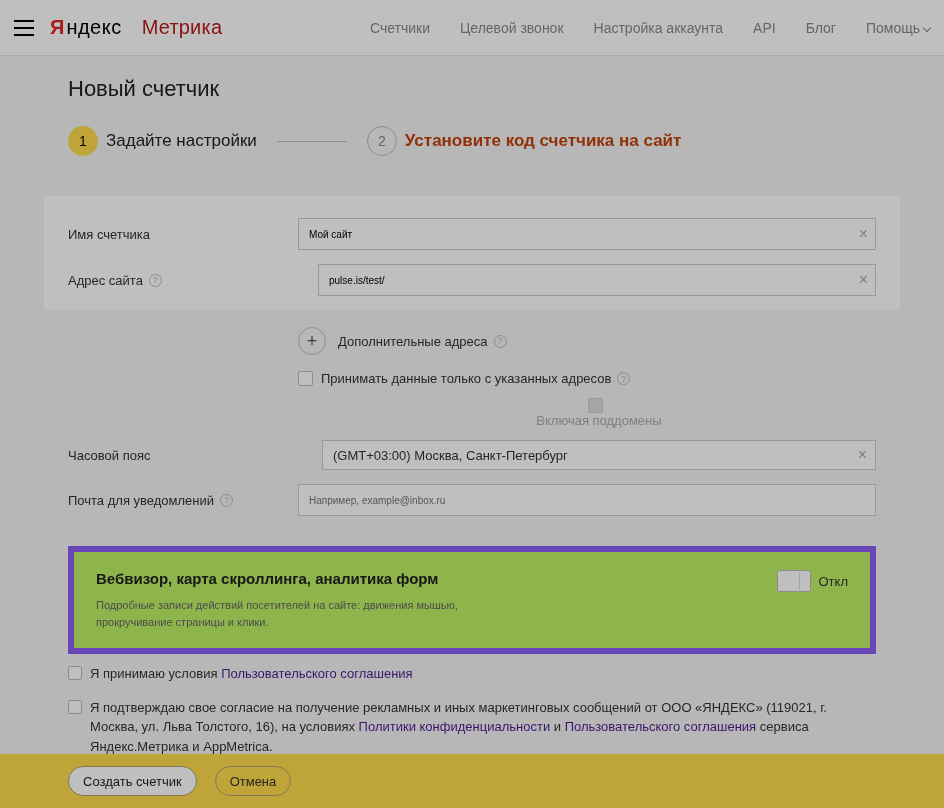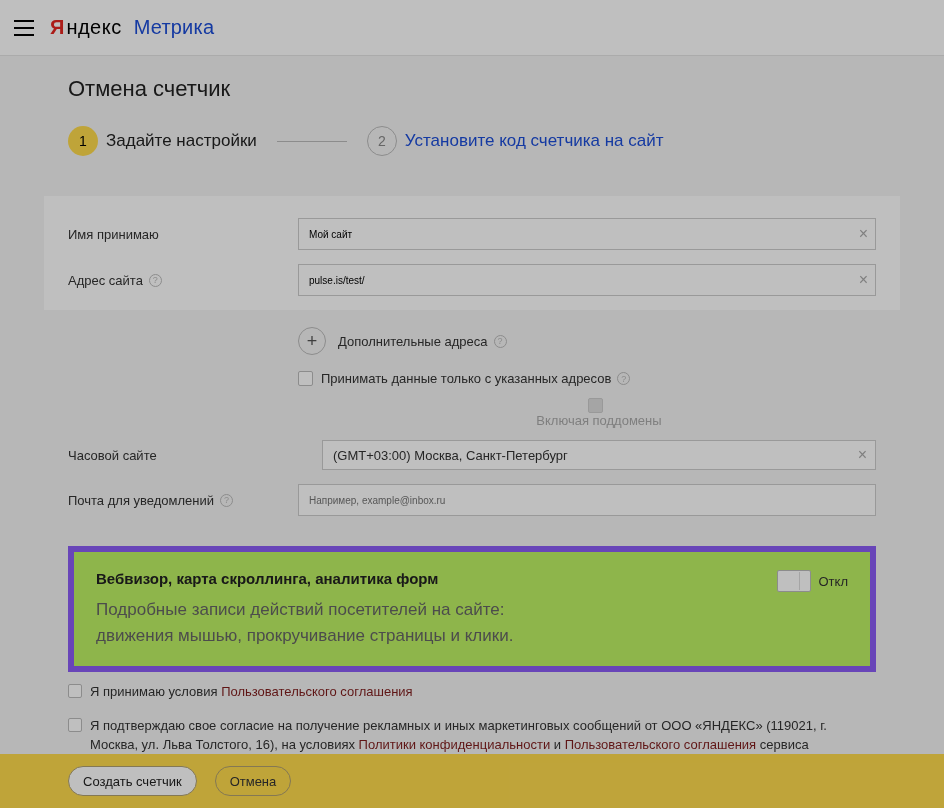--- a/index.html
+++ b/index.html
@@ -8,36 +8,36 @@
 
 .dim { position: absolute; inset: 0; background: rgba(0,0,0,0.25); pointer-events: none; z-index: 5; }
 
 
 .topbar { height: 56px; background: #fff; border-bottom: 1px solid #e5e5e5; display: flex; align-items: center; padding: 0 14px; position: relative; z-index: 1; }
 .hamburger-icon { width: 20px; height: 16px; margin-right: 16px; cursor: pointer; }
 .hamburger-icon span { display: block; height: 2px; background: #000; margin-bottom: 5px; }
 .logo { display: flex; align-items: baseline; font-size: 20px; }
 .logo-y { color: #e52620; font-weight: bold; margin-right: 2px; }
 .logo-name { color: #000; font-weight: 400; letter-spacing: 0.5px; }
-.logo-metric { color: #1d4ed8; font-weight: 300; margin-left: 12px; letter-spacing: 0.2px; }
+.logo-metric { color: #b91c1c; font-weight: 300; margin-left: 20px; letter-spacing: 0.2px; }
 .topnav { margin-left: auto; display: flex; gap: 30px; }
 .topnav a { color: #888; font-size: 14px; text-decoration: none; cursor: pointer; }
 .chevron-icon::after { content: ""; display: inline-block; border: solid #888; border-width: 0 1px 1px 0; padding: 2.5px; margin-left: 4px; transform: rotate(45deg); position: relative; top: -2px; }
 
 
 .main { padding: 20px 68px 0; background: #f5f5f5; position: relative; z-index: 1; }
 .page-title { font-size: 22px; font-weight: 400; color: #222; margin-bottom: 24px; }
 
 .steps { display: flex; align-items: center; margin-bottom: 40px; }
 .step-circle { width: 30px; height: 30px; border-radius: 50%; display: flex; align-items: center; justify-content: center; font-size: 14px; }
 .step-active .step-circle { background: #ffdb4d; color: #000; }
 .step-inactive .step-circle { border: 1px solid #bbb; color: #888; background: transparent; }
 .step-label { margin-left: 8px; font-size: 17px; }
 .step-active .step-label { color: #222; }
-.step-inactive .step-label { color: #1d4ed8; }
+.step-inactive .step-label { color: #c2410c; font-weight: bold; }
 .step-line { width: 70px; height: 1px; background: #bbb; margin: 0 20px; }
 
 
 .highlight { position: relative; z-index: 10; background: #fff; margin: 0 -24px -1px; padding: 22px 24px 14px; }
 
 .form-row { display: flex; align-items: center; margin-bottom: 14px; }
 .form-row .label { width: 230px; font-size: 13px; color: #333; display: flex; align-items: center; }
 .help-icon { width: 13px; height: 13px; border-radius: 50%; border: 1px solid #bbb; color: #bbb; font-size: 9px; display: inline-flex; align-items: center; justify-content: center; margin-left: 6px; }
 .text-input-wrap { position: relative; flex: 1; }
 .text-input { width: 100%; height: 32px; border: 1px solid #ccc; padding: 0 30px 0 10px; font-size: 10px; background: #fff; }
@@ -52,30 +52,30 @@
 .check-row { display: flex; align-items: center; margin-bottom: 12px; font-size: 13px; }
 .check-row input[type="checkbox"] { width: 15px; height: 15px; margin-right: 8px; appearance: none; -webkit-appearance: none; border: 1px solid #bbb; background: #fff; border-radius: 2px; cursor: pointer; flex-shrink: 0; }
 .check-row.disabled { color: #aaa; }
 .check-row.disabled input[type="checkbox"] { background: #ddd; border-color: #ccc; cursor: default; }
 .check-row.sub { margin-left: 24px; flex-direction: column; }
 
 .select-box { position: relative; flex: 1; height: 30px; border: 1px solid #ccc; background: #fff; display: flex; align-items: center; padding: 0 30px 0 10px; font-size: 13px; cursor: pointer; margin-left: 24px; }
 
 .panel { background: #bef264; border: 6px solid #8b5cf6; padding: 18px 22px; margin: 30px 0 10px; position: relative; }
 .panel-title { font-size: 15px; font-weight: 700; color: #222; margin-bottom: 10px; }
-.panel-desc { font-size: 17px; color: #666; line-height: 1.5; max-width: 420px; }
+.panel-desc { font-size: 11px; color: #666; line-height: 1.5; max-width: 420px; }
 .toggle-box { position: absolute; right: 22px; top: 18px; display: flex; align-items: center; }
 .toggle-track { width: 34px; height: 22px; border: 1px solid #bbb; border-radius: 2px; background: #fff; margin-right: 8px; cursor: pointer; position: relative; }
 .toggle-thumb { position: absolute; right: 1px; top: 1px; width: 10px; height: 18px; border-left: 1px solid #ddd; }
 .toggle-label { font-size: 13px; color: #333; }
 
 .terms-row { display: flex; align-items: flex-start; margin-bottom: 14px; font-size: 13px; line-height: 1.5; }
 .terms-row input[type="checkbox"] { width: 14px; height: 14px; margin-right: 8px; margin-top: 2px; appearance: none; -webkit-appearance: none; border: 1px solid #bbb; background: #fff; border-radius: 2px; flex-shrink: 0; cursor: pointer; }
 .terms-row .txt { flex: 1; }
-.link { color: #7f1d1d; cursor: pointer; }
+.link { color: #4c1d95; cursor: pointer; }
 
 .footer { position: absolute; bottom: 0; left: 0; right: 0; height: 54px; background: #ffdb4d; display: flex; align-items: center; padding: 0 68px; z-index: 1; }
 .btn { height: 30px; padding: 0 14px; font-size: 13px; border: 1px solid #b0a070; border-radius: 15px; cursor: pointer; display: flex; align-items: center; }
 .btn-primary { background: #fff; color: #222; margin-right: 18px; }
 .btn-secondary { background: transparent; color: #333; }
 </style>
 </head>
 <body>
 
 <div class="dim"></div>
@@ -84,46 +84,54 @@
   <div class="hamburger-icon">
       <span></span>
       <span></span>
       <span></span>
     </div>
   <div class="logo">
     <span class="logo-y">Я</span>
       <span class="logo-name">ндекс</span>
     <span class="logo-metric">Метрика</span>
   </div>
+  <div class="topnav">
+    <a>Счетчики</a>
+    <a>Целевой звонок</a>
+    <a>Настройка аккаунта</a>
+    <a>API</a>
+    <a>Блог</a>
+    <a><span>Помощь</span><span class="chevron-icon"></span></a>
+  </div>
 </div>
 
 <div class="main">
-  <h1 class="page-title">Отмена счетчик</h1>
+  <h1 class="page-title">Новый счетчик</h1>
 
   <div class="steps">
     <div class="step step-active" style="display:flex;align-items:center;">
       <div class="step-circle">1</div>
       <div class="step-label">Задайте настройки</div>
     </div>
     <div class="step-line"></div>
     <div class="step step-inactive" style="display:flex;align-items:center;">
       <div class="step-circle">2</div>
       <div class="step-label">Установите код счетчика на сайт</div>
     </div>
   </div>
 
   <div class="highlight">
     <div class="form-row">
-      <div class="label">Имя принимаю</div>
+      <div class="label">Имя счетчика</div>
       <div class="text-input-wrap">
         <input class="text-input" type="text" value="Мой сайт" style="">
         <span class="clear-x">×</span>
       </div>
     </div>
-    <div class="form-row" style="margin-bottom:0;">
+    <div class="form-row" style="margin-bottom:0;gap:20px;">
       <div class="label">
         <span>Адрес сайта</span>
         <span class="help-icon">?</span>
       </div>
       <div class="text-input-wrap">
         <input class="text-input" type="text" value="pulse.is/test/" style="">
         <span class="clear-x">×</span>
       </div>
     </div>
   </div>
@@ -140,21 +148,21 @@
         <span>Принимать данные только с указанных адресов</span>
         <span class="help-icon">?</span>
       </div>
       <div class="check-row sub disabled">
         <input type="checkbox" disabled="" style="">
         <span>Включая поддомены</span>
       </div>
     </div>
 
     <div class="form-row" style="margin-top:8px;">
-      <div class="label">Часовой сайте</div>
+      <div class="label">Часовой пояс</div>
       <div class="select-box">
         <span>(GMT+03:00) Москва, Санкт-Петербург</span>
         <span class="clear-x">×</span>
       </div>
     </div>
 
     <div class="form-row">
       <div class="label">
         <span>Почта для уведомлений</span>
         <span class="help-icon">?</span>

